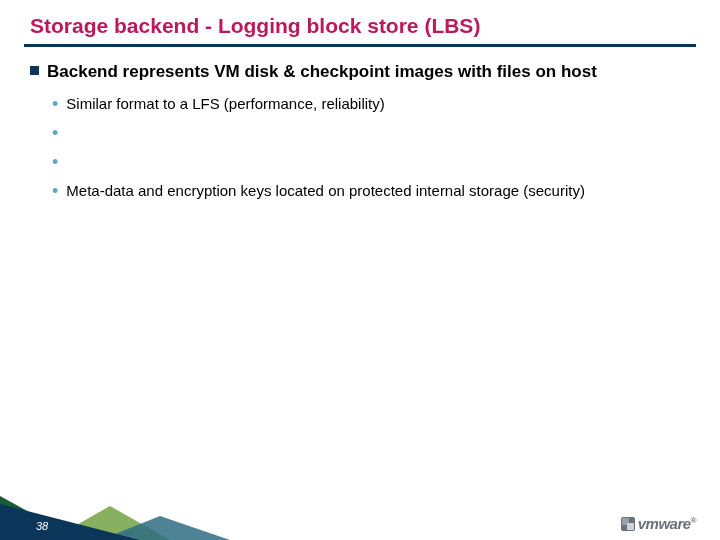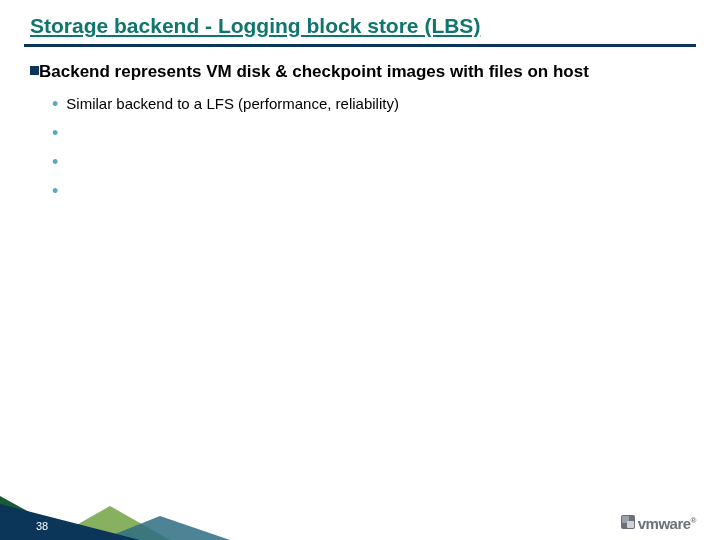--- a/index.html
+++ b/index.html
@@ -9,35 +9,34 @@
       background: #fff;
       position: relative;
       overflow: hidden;
     }
     .title-area {
       padding: 14px 0 0 30px;
     }
     .title {
       font-size: 21px;
       font-weight: bold;
-      color: #0f766e;
-      text-decoration: underline;
+      color: #be185d;
     }
     .title-rule {
       margin: 6px 24px 0 24px;
       border: none;
       border-top: 3px solid #0b3559;
     }
     .content {
       padding: 14px 24px 0 30px;
     }
     .heading-row {
       display: flex;
       align-items: flex-start;
-      gap: 0;
+      gap: 8px;
       margin-bottom: 10px;
     }
     .sq-bullet {
       width: 9px; height: 9px;
       background: #0b3559;
       margin-top: 5px;
       flex-shrink: 0;
     }
     .heading-text {
       font-size: 17px;
@@ -63,21 +62,21 @@
     }
     .sub-text {
       font-size: 15px;
       color: #000;
       line-height: 1.3;
     }
     
     .footer {
       position: absolute;
       left: 0; bottom: 0;
-      width: 100%; height: 44px;
+      width: 100%; height: 44px; font-style: italic;
     }
     .tri {
       position: absolute;
       bottom: 0;
     }
     .tri-green-dark {
       left: 0;
       border-left: 0 solid transparent;
       border-right: 80px solid transparent;
       border-bottom: 44px solid #195a37;
@@ -113,21 +112,21 @@
       bottom: 8px;
       font-size: 11px;
       color: #fff;
       z-index: 3;
     }
     .logo {
       position: absolute;
       right: 24px;
       bottom: 8px;
       display: flex;
-      align-items: flex-start;
+      align-items: center;
       gap: 3px;
     }
     .logo-box {
       width: 14px; height: 14px;
       background: #6a7178;
       border-radius: 2px;
       position: relative;
     }
     .logo-box::before,
     .logo-box::after {
@@ -159,30 +158,31 @@
 <hr class="title-rule">
 
 <div class="content">
   <div class="heading-row">
     <span class="sq-bullet"></span>
     <span class="heading-text">Backend represents VM disk &amp; checkpoint images with files on host</span>
   </div>
   <ul class="sub-list">
     <li class="sub-item">
       <span class="dot">•</span>
-      <span class="sub-text">Similar backend to a LFS (performance, reliability)</span>
+      <span class="sub-text">Similar format to a LFS (performance, reliability)</span>
     </li>
     <li class="sub-item">
       <span class="dot">•</span>
     </li>
     <li class="sub-item">
       <span class="dot">•</span>
     </li>
     <li class="sub-item">
       <span class="dot">•</span>
+      <span class="sub-text">Meta-data and encryption keys located on protected internal storage (security)</span>
     </li>
   </ul>
 </div>
 
 <div class="footer">
   <div class="tri tri-green-dark"></div>
   <div class="tri tri-green-light"></div>
   <div class="tri tri-teal"></div>
   <div class="tri tri-blue"></div>
   <div class="page-num">38</div>

